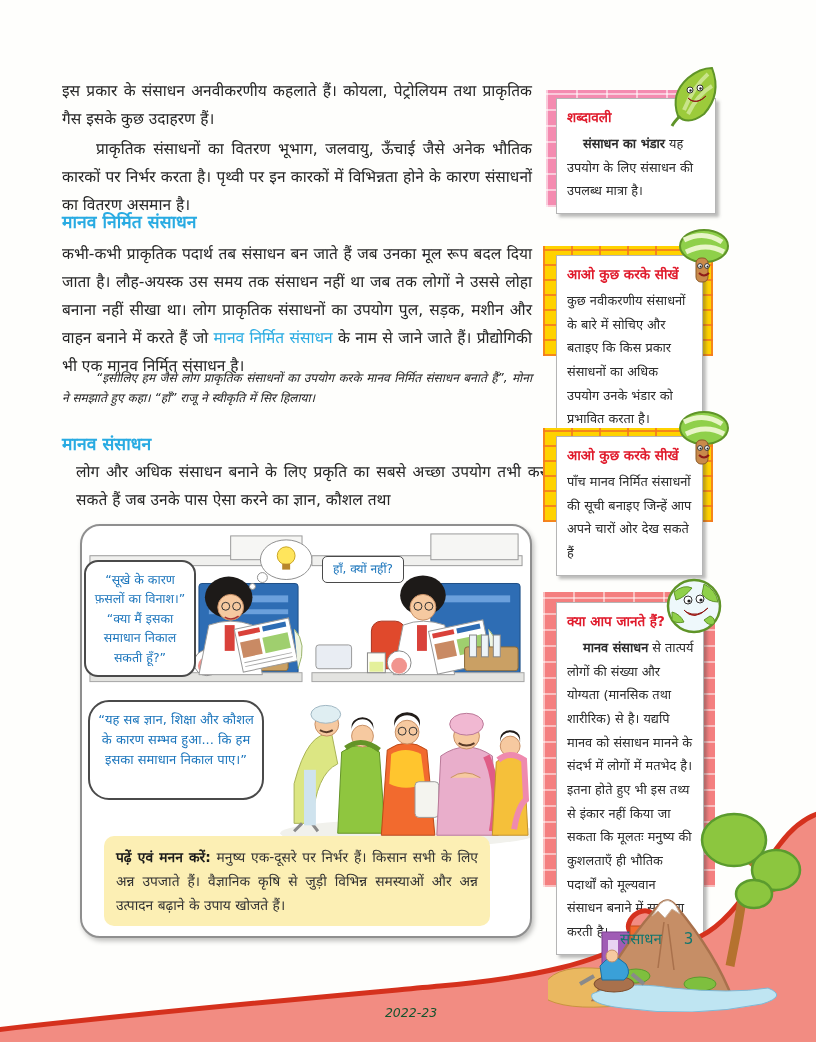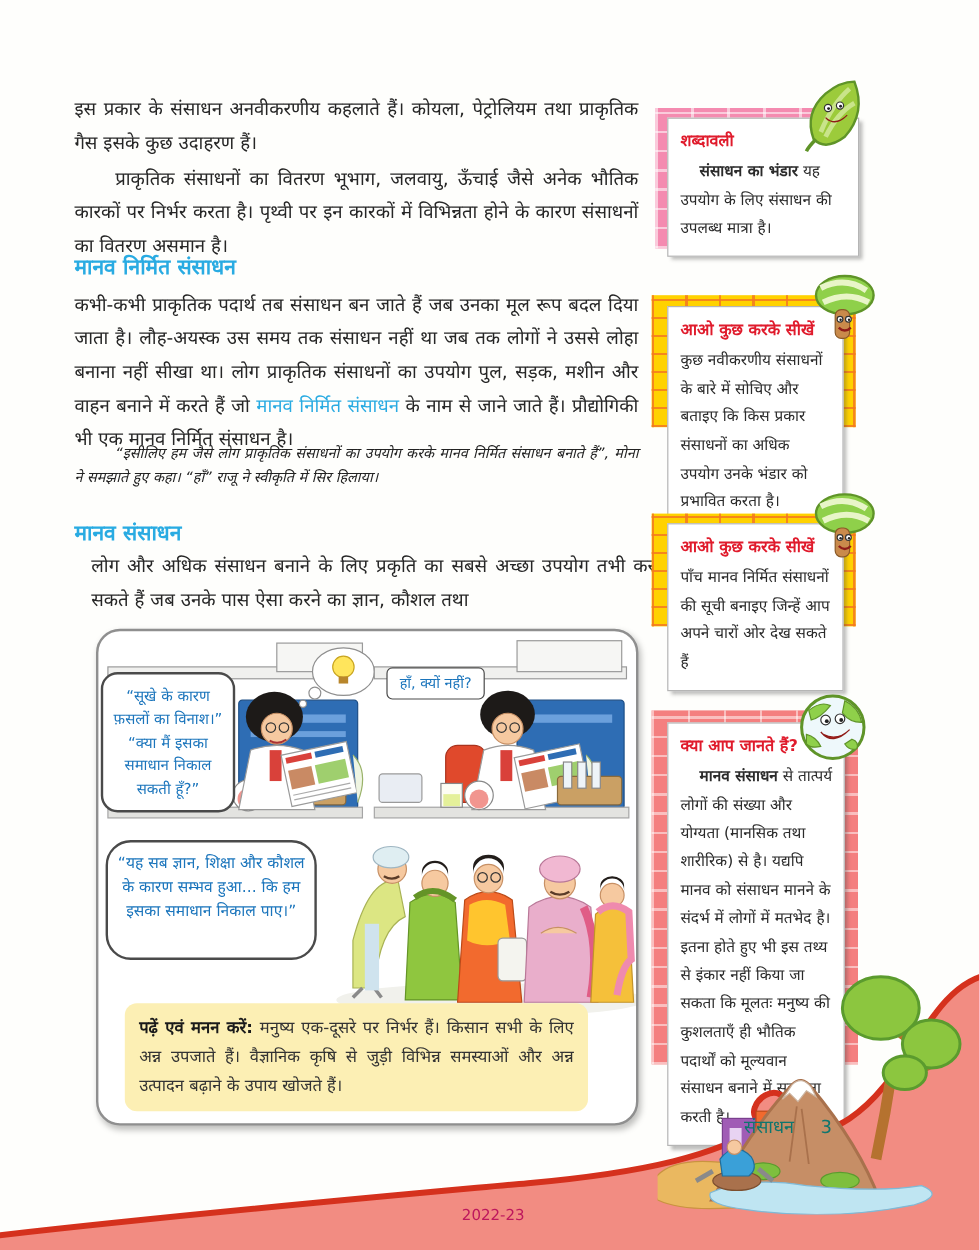--- a/index.html
+++ b/index.html
@@ -71,21 +71,21 @@
   
   .band { position:absolute; left:0; top:800px; width:816px; height:242px; z-index:1; }
   .scenery { position:absolute; left:548px; top:798px; width:268px; height:214px; z-index:2; }
   .running-head {
     position:absolute; left:620px; top:928px; z-index:3;
     display:flex; gap:22px; align-items:baseline;
     font-size:15px; color:#0f766e;
   }
   .edition {
     position:absolute; left:366px; top:1005px; width:90px; z-index:3;
-    text-align:center; font-size:12.5px; color:#be185d;
+    text-align:center; font-size:12.5px; color:#14532d;font-style:italic;
   }
 </style>
 </head>
 <body>
 
 <div class="page">
 
   <div class="tblock" style="top:78px;">
     <p class="body">इस प्रकार के संसाधन अनवीकरणीय कहलाते हैं। कोयला, पेट्रोलियम तथा प्राकृतिक गैस इसके कुछ उदाहरण हैं।</p>
   </div>

